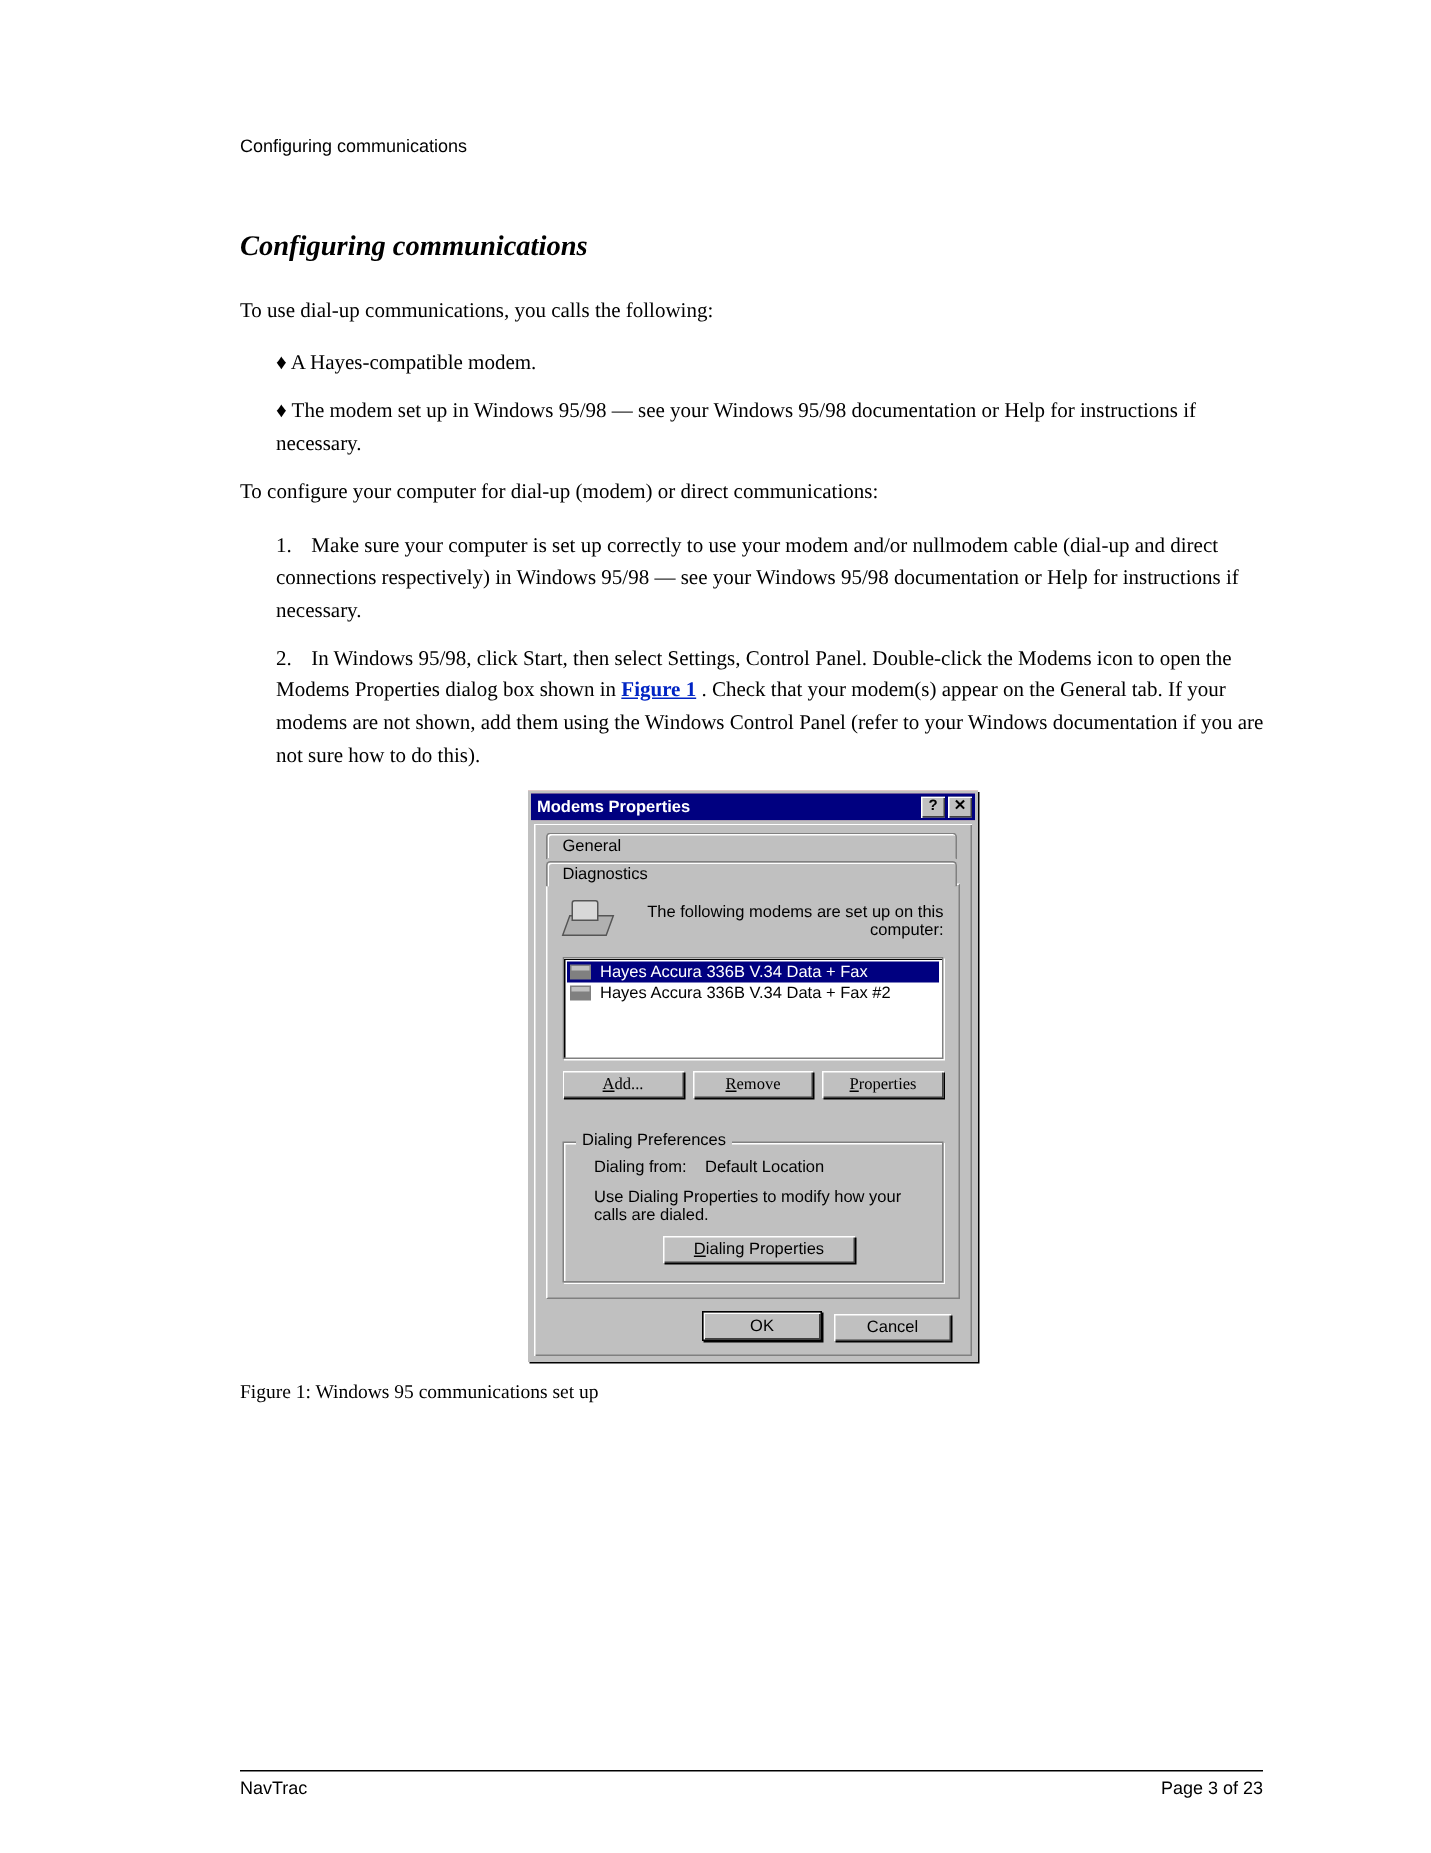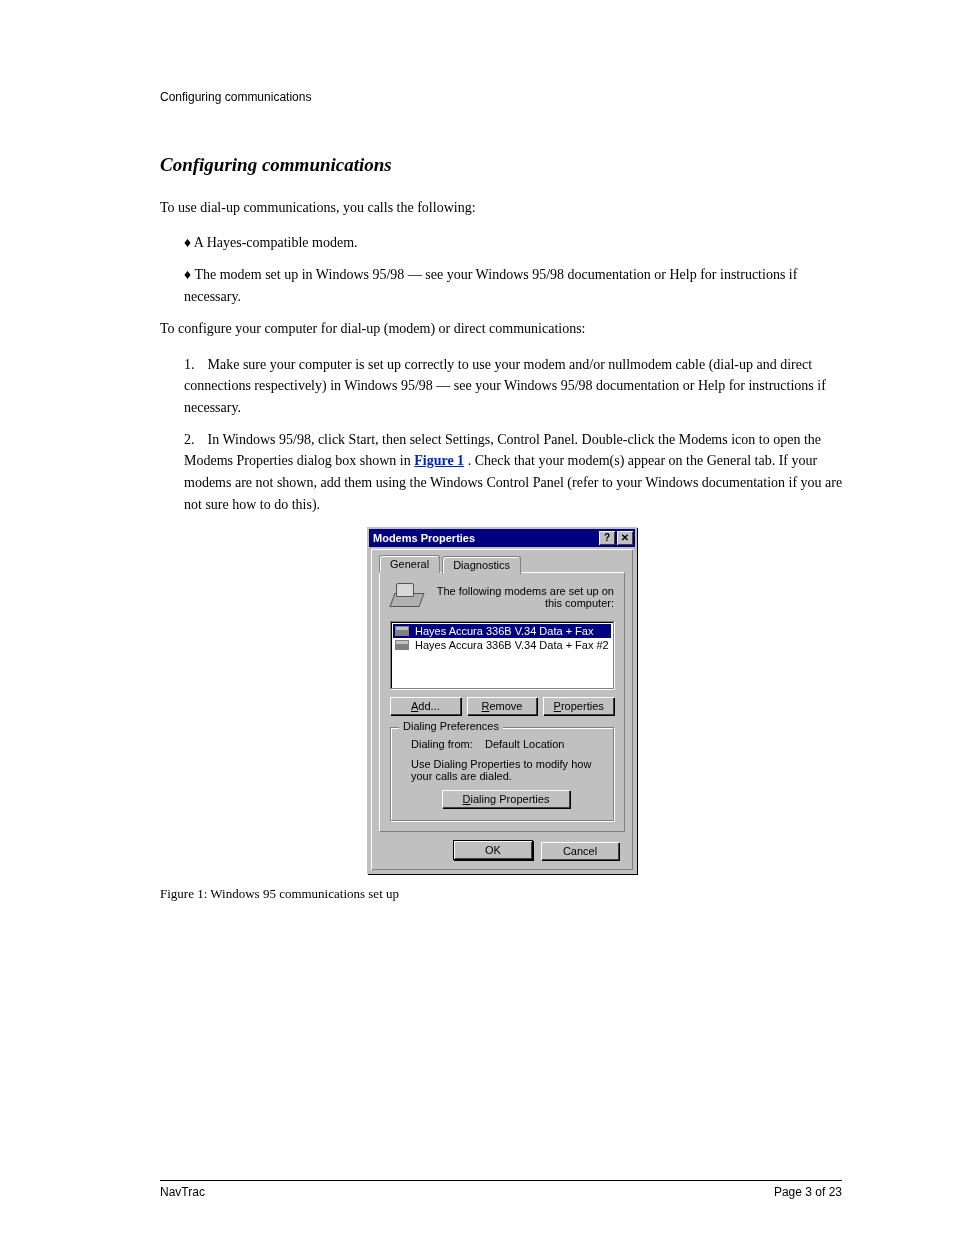--- a/index.html
+++ b/index.html
@@ -66,21 +66,21 @@
     display:flex;
     justify-content:center;
     margin: 6px 0 12px 0;
   }
 
   
   .win95 {
     font-family: "MS Sans Serif", Tahoma, Arial, sans-serif;
     font-size: 11px;
     color: #000;
-    width: 270px;
+    width: 300px;
     background: #fca5a5;
     border: 2px solid #c0c0c0;
     box-shadow: 1px 1px 0 #000, inset 1px 1px 0 #fff;
     box-sizing: border-box;
   }
   .titlebar {
     background: #000080;
     color: #fff;
     display:flex;
     align-items:center;
@@ -99,21 +99,21 @@
     line-height:13px;
     text-align:center;
     font-weight:bold;
   }
   .client {
     padding: 6px 8px 10px 8px;
     background:#c0c0c0;
     border: 2px solid #c0c0c0;
     box-shadow: inset 1px 1px 0 #fff, inset -1px -1px 0 #808080;
   }
-  .tabs { display:flex; margin-bottom:-1px; }
+  .tabs { display:flex; margin-bottom:-1px;flex-direction:column; }
   .tab {
     padding: 2px 10px;
     background:#c0c0c0;
     border:1px solid #808080;
     border-bottom:none;
     box-shadow: inset 1px 1px 0 #fff;
     margin-right:2px;
     border-radius: 3px 3px 0 0;
     font-size:11px;
   }
@@ -168,21 +168,21 @@
     background:#808080;
     display:inline-block;
     position:relative;
     margin-right:2px;
   }
   .modem-mini::after{
     content:""; position:absolute;
     left:1px; top:1px; width:12px; height:3px;
     background:#c0c0c0;
   }
-  .btnrow { display:flex; gap:6px; justify-content:space-between; margin-bottom:12px;}
+  .btnrow { display:flex; gap:6px; justify-content:space-between; margin-bottom:29px;font-family:Liberation Serif, serif;}
   .w95btn {
     flex:1;
     text-align:center;
     padding:3px 4px;
     background:#c0c0c0;
     box-shadow: inset 1px 1px 0 #fff, inset -1px -1px 0 #404040, 1px 1px 0 #000;
     font-size:11px;
   }
   .w95btn.default { border:1px solid #000; }
   .groupbox {

